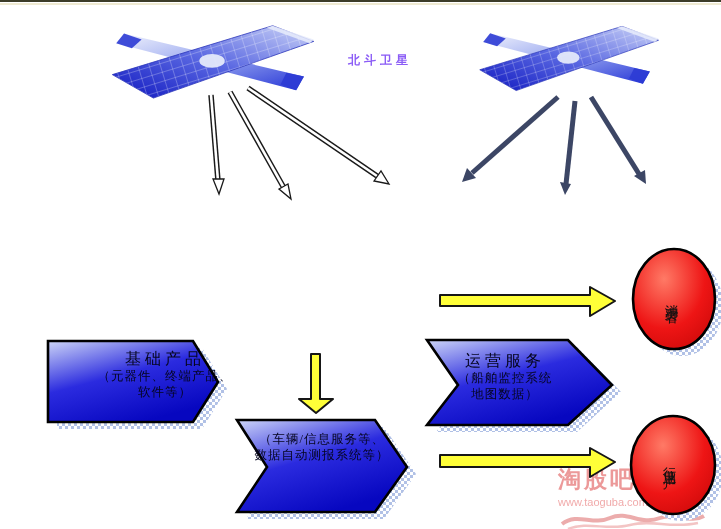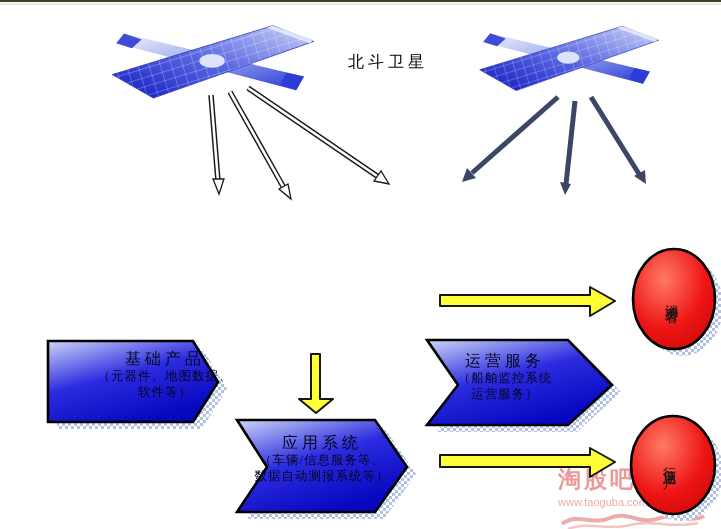--- a/index.html
+++ b/index.html
@@ -5,21 +5,21 @@
   html,body{margin:0;padding:0;background:#fff;}
   #stage{
     position:relative;width:721px;height:529px;overflow:hidden;background:#ffffff;
     font-family:"Liberation Serif","DejaVu Serif",serif;
   }
   .topbar1{position:absolute;top:0;left:0;width:100%;height:2px;background:#3c3c28;}
   .topbar2{position:absolute;top:3px;left:0;width:100%;height:2px;background:#efead2;}
   .layer{position:absolute;left:0;top:0;width:721px;height:529px;}
   svg.defs{position:absolute;width:0;height:0;}
   .sat-label{
-    position:absolute;left:348px;top:52px;font-size:16px;letter-spacing:4px;color:#000000;
+    position:absolute;left:348px;top:52px;font-size:12px;letter-spacing:4px;color:#8b5cf6;font-weight:bold;
   }
   .shape{position:absolute;}
   .shape svg{position:absolute;left:0;top:0;overflow:visible;}
   .shape-body{fill:url(#blueGrad);stroke:#000;stroke-width:2.6;stroke-linejoin:miter;}
   .shape-shadow{fill:url(#checker);}
   .shape-text{position:absolute;text-align:center;color:#05051f;}
   .shape-title{font-size:16px;letter-spacing:4px;line-height:21px;white-space:nowrap;}
   .shape-sub{font-size:12.5px;letter-spacing:1px;line-height:15.5px;white-space:nowrap;}
   .ellipse-wrap{position:absolute;}
   .ellipse-wrap svg{position:absolute;left:0;top:0;overflow:visible;}
@@ -131,44 +131,43 @@
   <div class="sat-label z3">北斗卫星</div>
 
 
   <div class="shape z3" style="left:38px;top:335px;width:192px;height:98px;">
     <svg width="192" height="98" viewBox="0 0 192 98">
       <polygon class="shape-shadow" transform="translate(9,7)" points="10,6 155,6 180,47 155,87 10,87"></polygon>
       <polygon class="shape-body" points="10,6 155,6 180,47 155,87 10,87"></polygon>
     </svg>
     <div class="shape-text" style="left:10px;top:13px;width:160px;margin-left:37px;">
       <div class="shape-title">基础产品</div>
-      <div class="shape-sub">（元器件、地图数据、</div>
+      <div class="shape-sub">（元器件、终端产品、</div>
       <div class="shape-sub">软件等）</div>
     </div>
   </div>
 
   <div class="shape z3" style="left:417px;top:334px;width:206px;height:100px;">
     <svg width="206" height="100" viewBox="0 0 206 100">
       <polygon class="shape-shadow" transform="translate(9,7)" points="10,6 151,6 195,51 151,91 10,91 41,51"></polygon>
       <polygon class="shape-body" points="10,6 151,6 195,51 151,91 10,91 41,51"></polygon>
     </svg>
     <div class="shape-text" style="left:12px;top:16px;width:152px;">
       <div class="shape-title">运营服务</div>
       <div class="shape-sub">（船舶监控系统</div>
-      <div class="shape-sub">运营服务）</div>
+      <div class="shape-sub">地图数据）</div>
     </div>
   </div>
 
   <div class="shape z3" style="left:227px;top:414px;width:192px;height:108px;">
     <svg width="192" height="108" viewBox="0 0 192 108">
       <polygon class="shape-shadow" transform="translate(9,7)" points="10,6 148,6 180,53 148,98 10,98 40,53"></polygon>
       <polygon class="shape-body" points="10,6 148,6 180,53 148,98 10,98 40,53"></polygon>
     </svg>
     <div class="shape-text" style="left:15px;top:18px;width:160px;">
-      <div class="shape-title">应用系统</div>
       <div class="shape-sub">（车辆/信息服务等、</div>
       <div class="shape-sub">数据自动测报系统等）</div>
     </div>
   </div>
 
   <div class="ellipse-wrap z3" style="left:628px;top:244px;width:100px;height:118px;">
     <svg width="100" height="118" viewBox="0 0 100 118">
       <ellipse cx="54" cy="62" rx="41" ry="50" fill="url(#checker)"></ellipse>
       <ellipse cx="46" cy="55" rx="41" ry="50" fill="url(#redGrad)" stroke="#000" stroke-width="2.6"></ellipse>
     </svg>

